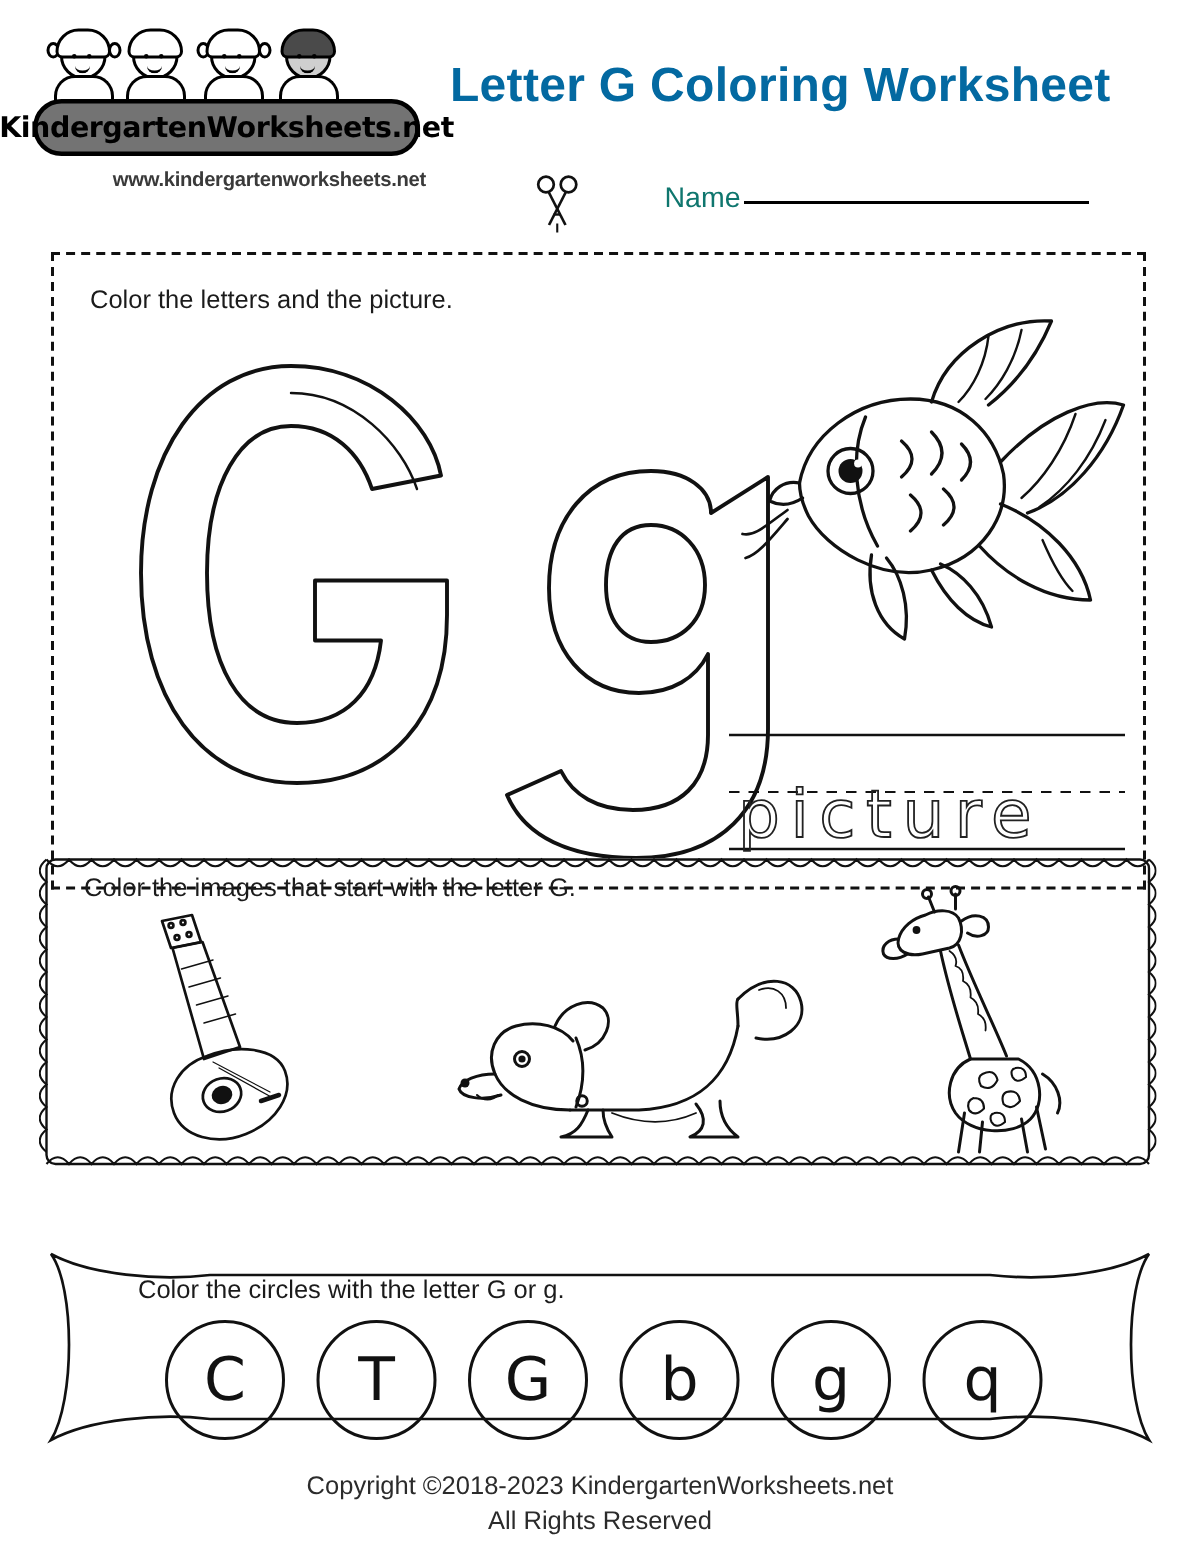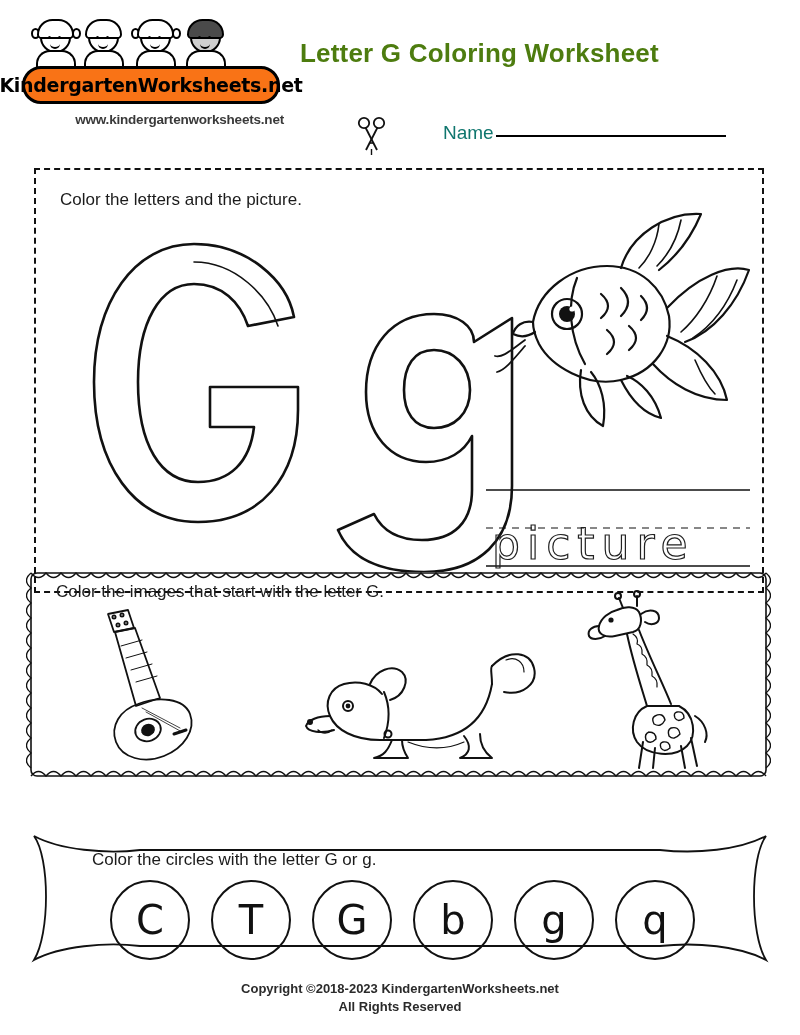--- a/index.html
+++ b/index.html
@@ -103,21 +103,21 @@
     border-radius: 50%;
     background: #fff;
     box-sizing: border-box;
   }
   .kid.pigtail .pt.l { left: -3px; }
   .kid.pigtail .pt.r { left: 38px; }
 
   .logo-banner {
     position: relative;
     margin-top: -2px;
-    background: #f97316;
+    background: #737373;
     border: 3px solid #000;
     border-radius: 22px;
     height: 32px;
     width: 252px;
     display: flex;
     align-items: center;
     justify-content: center;
   }
   .logo-banner span {
     font-family: "DejaVu Sans", sans-serif;
@@ -132,24 +132,24 @@
     font-size: 13.5px;
     font-weight: bold;
     color: #3a3a3a;
     letter-spacing: -0.2px;
   }
 
   .worksheet-title {
     position: absolute;
     left: 300px;
     top: 38px;
-    font-size: 26px;
+    font-size: 32px;
     font-weight: bold;
     letter-spacing: 0.2px;
-    color: #4d7c0f;
+    color: #0369a1;
   }
 
   .name-line {
     position: absolute;
     left: 443px;
     top: 122px;
     font-size: 19px;
     color: #0f766e;
   }
   .name-line .rule {
@@ -294,24 +294,23 @@
     box-sizing: border-box;
   }
 
   
   .footer {
     position: absolute;
     left: 0;
     right: 0;
     top: 980px;
     text-align: center;
-    font-size: 13px;
+    font-size: 17px;
     color: #2b2b2b;
     line-height: 1.35;
-    font-weight: bold;
   }
 </style>
 </head>
 <body>
 
 <div class="header">
 
   <div class="logo-block">
     <div class="logo-kids">
       <div class="kid pigtail" style="left:0px;">

